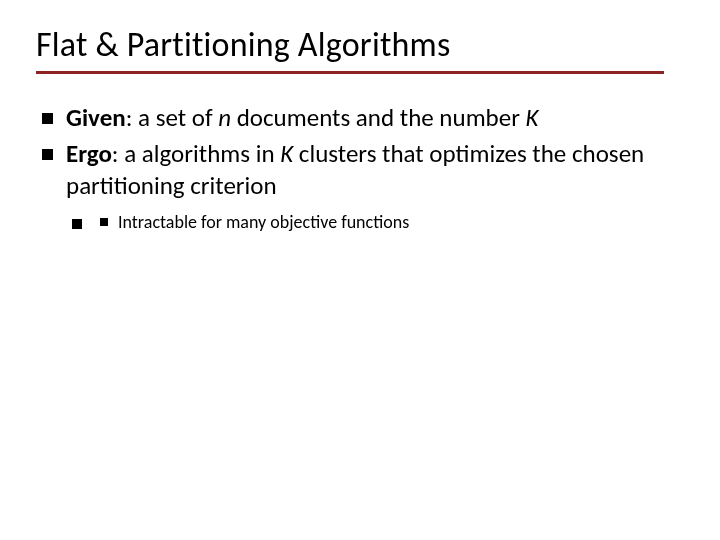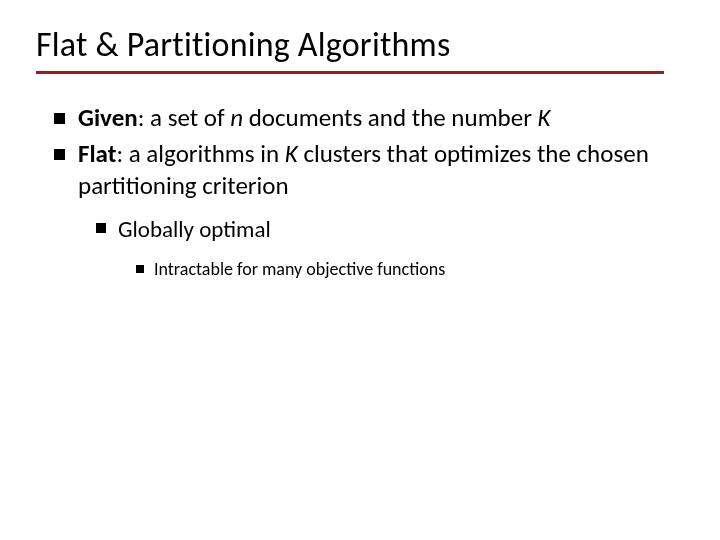--- a/index.html
+++ b/index.html
@@ -20,21 +20,21 @@
   .title {
     font-size: 34px;
     font-weight: 400;
     padding-bottom: 6px;
     border-bottom: 3px solid #8e2323;
     margin-bottom: 28px;
     letter-spacing: 0.2px;
   }
   ul {
     list-style: none;
-    margin: 12px;
+    margin: 0;
     padding: 0;
   }
   .lvl1 > li {
     padding-left: 30px;
     position: relative;
     font-size: 25px;
     line-height: 1.28;
     margin-bottom: 4px;
   }
   .lvl1 > li::before {
@@ -86,25 +86,24 @@
 <body>
 
 <div class="slide">
   <div class="title">Flat &amp; Partitioning Algorithms</div>
 
   <ul class="lvl1">
     <li>
       <span class="bold-label">Given</span><span>: a set of </span><span class="italic">n</span><span> documents and the number </span><span class="italic">K</span>
     </li>
     <li>
-      <span class="bold-label">Flat</span><span>: a algorithms in </span><span class="italic">K</span><span> clusters that optimizes the chosen partitioning criterion</span>
+      <span class="bold-label">Ergo</span><span>: a algorithms in </span><span class="italic">K</span><span> clusters that optimizes the chosen partitioning criterion</span>
 
       <ul class="lvl2">
         <li>
-          <span>Globally optimal</span>
           <ul class="lvl3">
             <li>Intractable for many objective functions</li>
           </ul>
         </li>
       </ul>
     </li>
   </ul>
 </div>
 
 </body></html>

